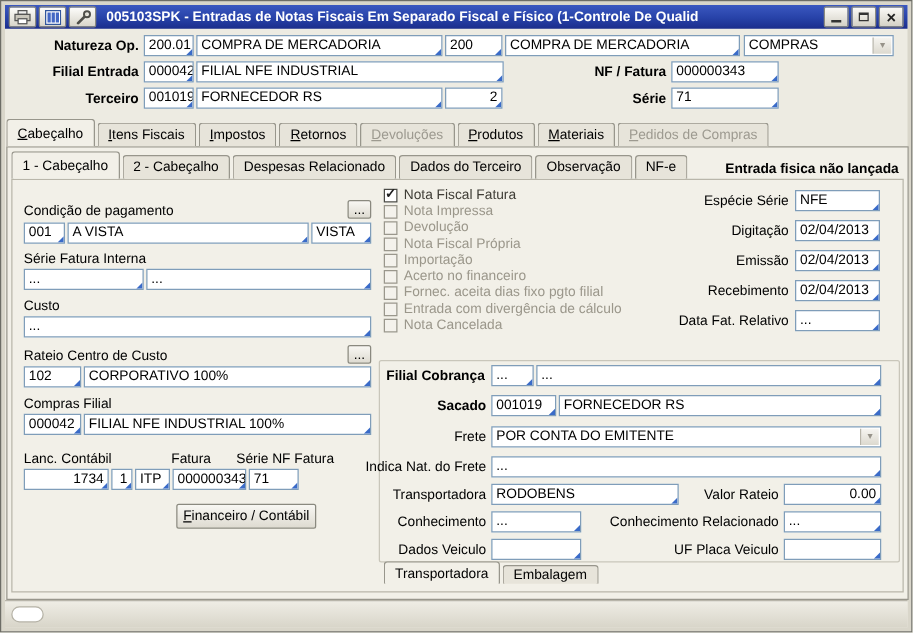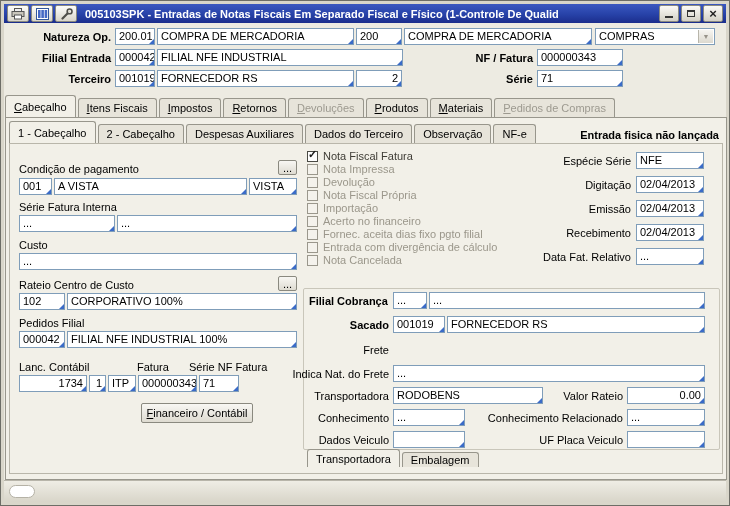--- a/index.html
+++ b/index.html
@@ -167,21 +167,21 @@
     </div>
 
     <div class="tabbar" style="left:8px;top:121px;height:21px;z-index:4">
       <div class="tab active">
           <span>1 - Cabeçalho</span>
         </div>
       <div class="tab">
           <span>2 - Cabeçalho</span>
         </div>
       <div class="tab">
-          <span>Despesas Auxiliares</span>
+          <span>Despesas Relacionado</span>
         </div>
       <div class="tab">
           <span>Dados do Terceiro</span>
         </div>
       <div class="tab">
           <span>Observação</span>
         </div>
       <div class="tab">
           <span>NF-e</span>
         </div>
@@ -203,21 +203,21 @@
     <div class="lbl" style="left:18px;top:238px">Custo</div>
     <div class="fld" style="left:18px;top:252px;width:278px">...</div>
 
     <div class="lbl" style="left:18px;top:278px">Rateio Centro de Custo</div>
     <div class="pbtn" style="left:277px;top:275px;width:19px;height:15px">
         <span>...</span>
       </div>
     <div class="fld" style="left:18px;top:292px;width:46px">102</div>
     <div class="fld" style="left:66px;top:292px;width:230px">CORPORATIVO 100%</div>
 
-    <div class="lbl" style="left:18px;top:316px">Pedidos Filial</div>
+    <div class="lbl" style="left:18px;top:316px">Compras Filial</div>
     <div class="fld" style="left:18px;top:330px;width:46px">000042</div>
     <div class="fld" style="left:66px;top:330px;width:230px">FILIAL NFE INDUSTRIAL 100%</div>
 
     <div class="lbl" style="left:18px;top:360px">Lanc. Contábil</div>
     <div class="lbl" style="left:136px;top:360px">Fatura</div>
     <div class="lbl" style="left:188px;top:360px">Série NF Fatura</div>
     <div class="fld num" style="left:18px;top:374px;width:68px">1734</div>
     <div class="fld num" style="left:88px;top:374px;width:17px">1</div>
     <div class="fld" style="left:107px;top:374px;width:28px">ITP</div>
     <div class="fld" style="left:137px;top:374px;width:59px">000000343</div>
@@ -277,20 +277,21 @@
 
     <div class="lbl b" style="left:308px;top:294px">Filial Cobrança</div>
     <div class="fld" style="left:392px;top:291px;width:34px">...</div>
     <div class="fld" style="left:428px;top:291px;width:276px">...</div>
 
     <div class="lbl b r" style="left:280px;top:318px;width:108px">Sacado</div>
     <div class="fld" style="left:392px;top:315px;width:52px">001019</div>
     <div class="fld" style="left:446px;top:315px;width:258px">FORNECEDOR RS</div>
 
     <div class="lbl r" style="left:280px;top:343px;width:108px">Frete</div>
+    <div class="fld dd" style="left:392px;top:340px;width:312px"><span>POR CONTA DO EMITENTE</span><span class="dd-arrow"></span></div>
 
     <div class="lbl r" style="left:268px;top:367px;width:120px">Indica Nat. do Frete</div>
     <div class="fld" style="left:392px;top:364px;width:312px">...</div>
 
     <div class="lbl r" style="left:280px;top:389px;width:108px">Transportadora</div>
     <div class="fld" style="left:392px;top:386px;width:150px">RODOBENS</div>
     <div class="lbl r" style="left:544px;top:389px;width:78px">Valor Rateio</div>
     <div class="fld num" style="left:626px;top:386px;width:78px">0.00</div>
 
     <div class="lbl r" style="left:280px;top:411px;width:108px">Conhecimento</div>

